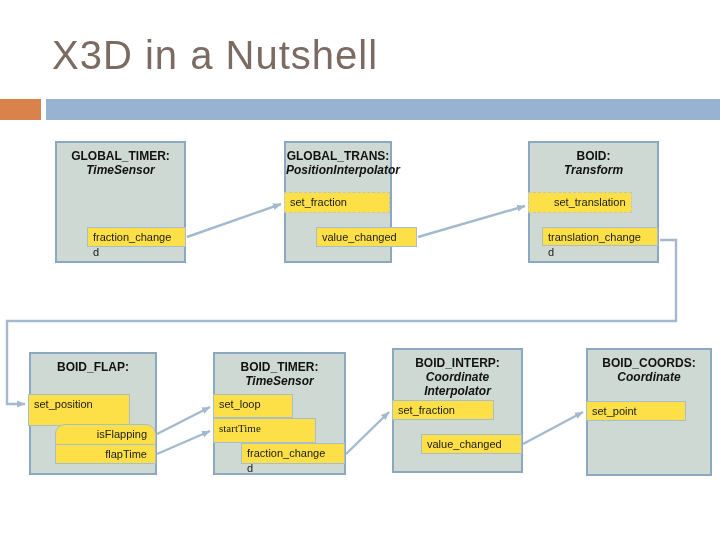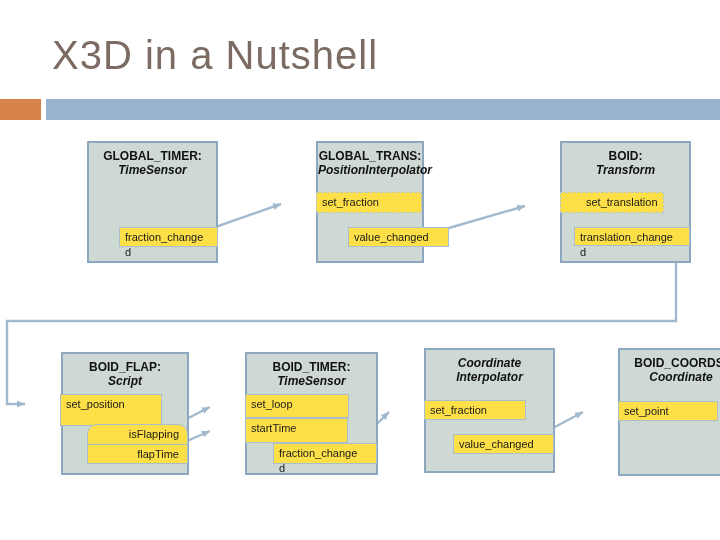--- a/index.html
+++ b/index.html
@@ -3,21 +3,21 @@
 <meta charset="utf-8">
 <style>
   html,body{margin:0;padding:0;background:#fff;}
   .slide{position:relative;width:720px;height:540px;background:#ffffff;overflow:hidden;
          font-family:"Liberation Sans",sans-serif;}
   .slide-title{position:absolute;left:52px;top:33px;font-size:40px;letter-spacing:1px;
                color:#7b6b62;white-space:nowrap;}
   .bar-orange{position:absolute;left:0;top:99px;width:41px;height:21px;background:#d9824c;}
   .bar-blue{position:absolute;left:46px;top:99px;width:674px;height:21px;background:#97b3d0;}
   .wires{position:absolute;left:0;top:0;width:720px;height:540px;z-index:1;}
-  .node{position:absolute;background:#ced9d3;border:2px solid #8ba8c0;box-sizing:border-box;z-index:2;margin-left:32px;}
+  .node{position:absolute;background:#ced9d3;border:2px solid #8ba8c0;box-sizing:border-box;z-index:2;}
   .n0{left:55px;top:141px;width:131px;height:122px;}
   .n1{left:284px;top:141px;width:108px;height:122px;}
   .n2{left:528px;top:141px;width:131px;height:122px;}
   .n3{left:29px;top:352px;width:128px;height:123px;}
   .n4{left:213px;top:352px;width:133px;height:123px;}
   .n5{left:392px;top:348px;width:131px;height:125px;}
   .n6{left:586px;top:348px;width:126px;height:128px;}
   .ntitle{padding-top:6px;text-align:center;color:#111;}
   .nname{display:block;font-weight:bold;font-size:12px;line-height:14px;}
   .ntype{display:block;font-weight:bold;font-style:italic;font-size:12px;line-height:14px;white-space:pre-line;}
@@ -28,22 +28,22 @@
   .pd{border:1px dashed #b6c8d5;}
   
   .n0 .p0{left:30px;top:84px;width:99px;height:20px;}
   .n1 .p0{left:-2px;top:49px;width:106px;height:21px;}
   .n1 .p1{left:30px;top:84px;width:101px;height:20px;}
   .n2 .p0{left:-2px;top:49px;width:104px;height:21px;padding-left:25px;}
   .n2 .p1{left:12px;top:84px;width:116px;height:19px;}
   .n3 .p0{left:-3px;top:40px;width:102px;height:32px;}
   .n3 .p1{left:24px;top:70px;width:101px;height:38px;border-radius:10px;}
   .n3 .p2{left:24px;top:90px;width:101px;height:20px;}
-  .n4 .p0{left:-2px;top:40px;width:104px;height:24px;}
-  .n4 .p1{left:-2px;top:64px;width:103px;height:25px;}
+  .n4 .p0{left:-2px;top:40px;width:80px;height:24px;}
+  .n4 .p1{left:-2px;top:64px;width:103px;height:25px;font-family:Liberation Serif, serif;}
   .n4 .p2{left:26px;top:89px;width:104px;height:21px;}
   .n5 .p0{left:-2px;top:50px;width:102px;height:20px;}
   .n5 .p1{left:27px;top:84px;width:101px;height:20px;}
   .n6 .p0{left:-2px;top:51px;width:100px;height:20px;}
 </style>
 </head>
 <body>
 
 <div class="slide">
 
@@ -92,40 +92,40 @@
       <span class="ntype">Transform</span>
     </div>
     <div class="port p0 pd">set_translation</div>
     <div class="port p1">translation_change
 d</div>
   </div>
 
   <div class="node n3">
     <div class="ntitle">
       <span class="nname">BOID_FLAP:</span>
-      <span class="ntype">Script</span>
     </div>
     <div class="port p0">set_position</div>
     <div class="port p1 pr">isFlapping</div>
     <div class="port p2 pr">flapTime</div>
   </div>
 
   <div class="node n4">
     <div class="ntitle">
       <span class="nname">BOID_TIMER:</span>
       <span class="ntype">TimeSensor</span>
     </div>
     <div class="port p0">set_loop</div>
     <div class="port p1">startTime</div>
     <div class="port p2">fraction_change
 d</div>
   </div>
 
   <div class="node n5">
     <div class="ntitle">
+      <span class="nname">BOID_INTERP:</span>
       <span class="ntype">Coordinate
 Interpolator</span>
     </div>
     <div class="port p0">set_fraction</div>
     <div class="port p1">value_changed</div>
   </div>
 
   <div class="node n6">
     <div class="ntitle">
       <span class="nname">BOID_COORDS:</span>

